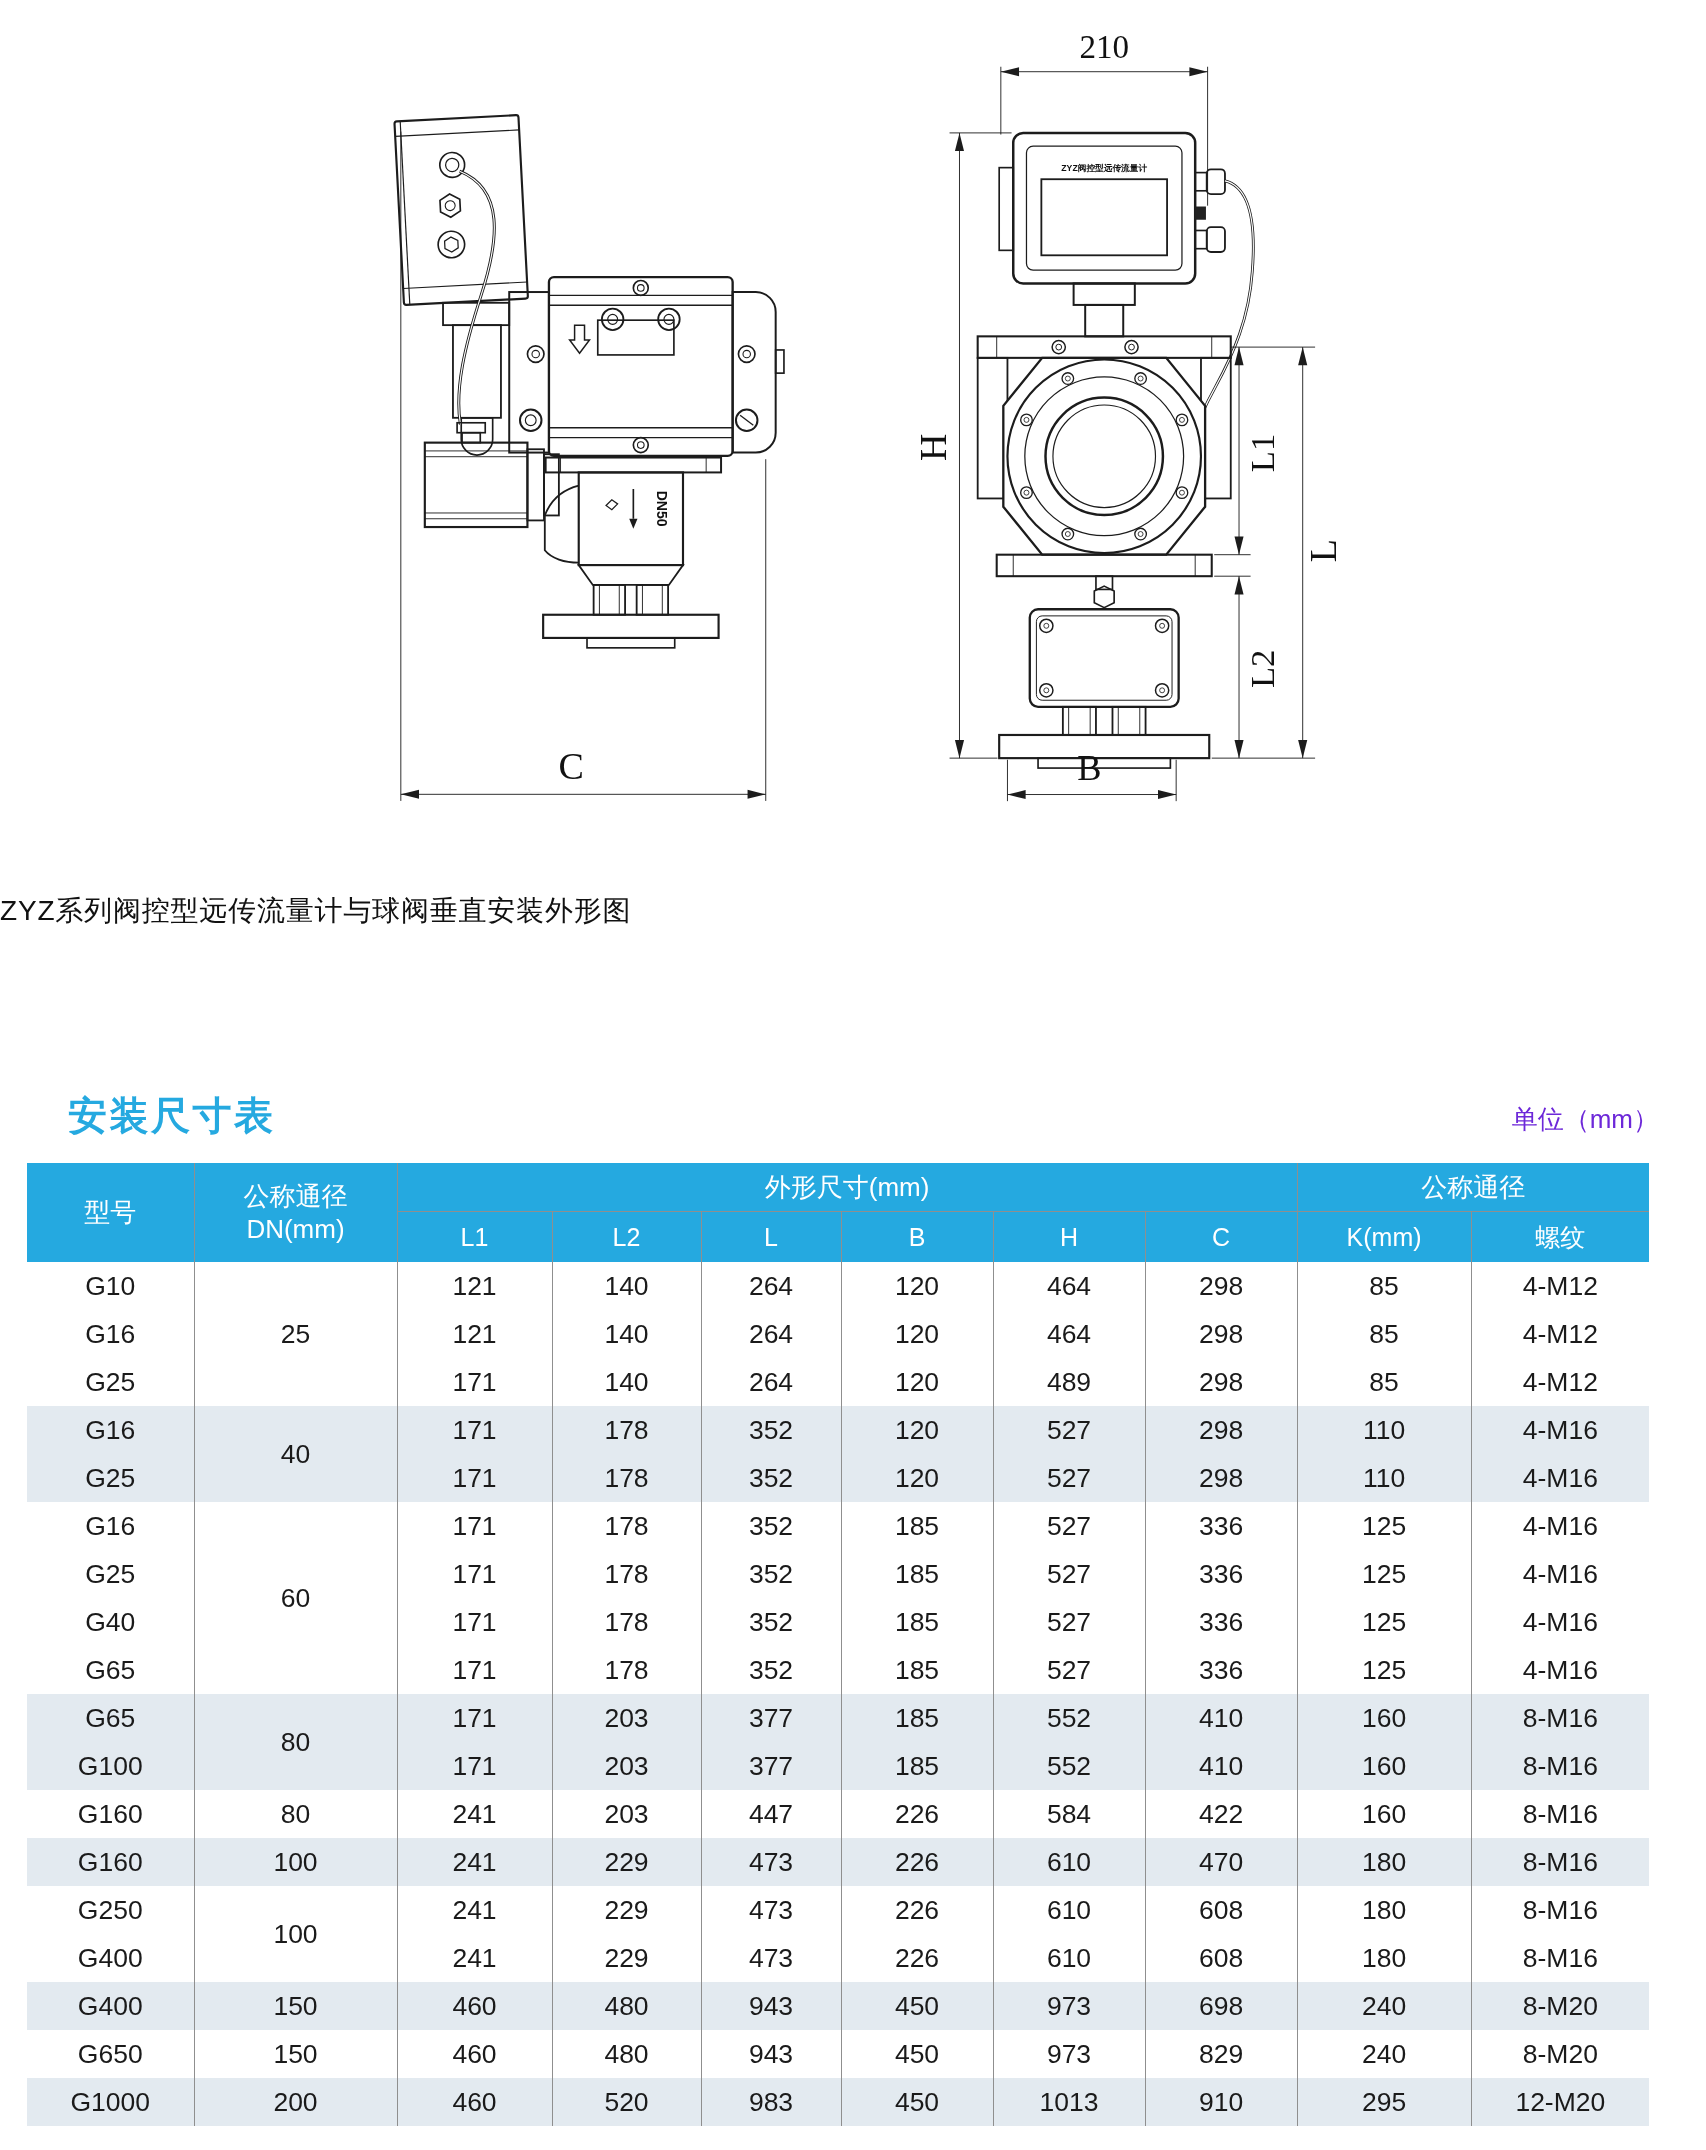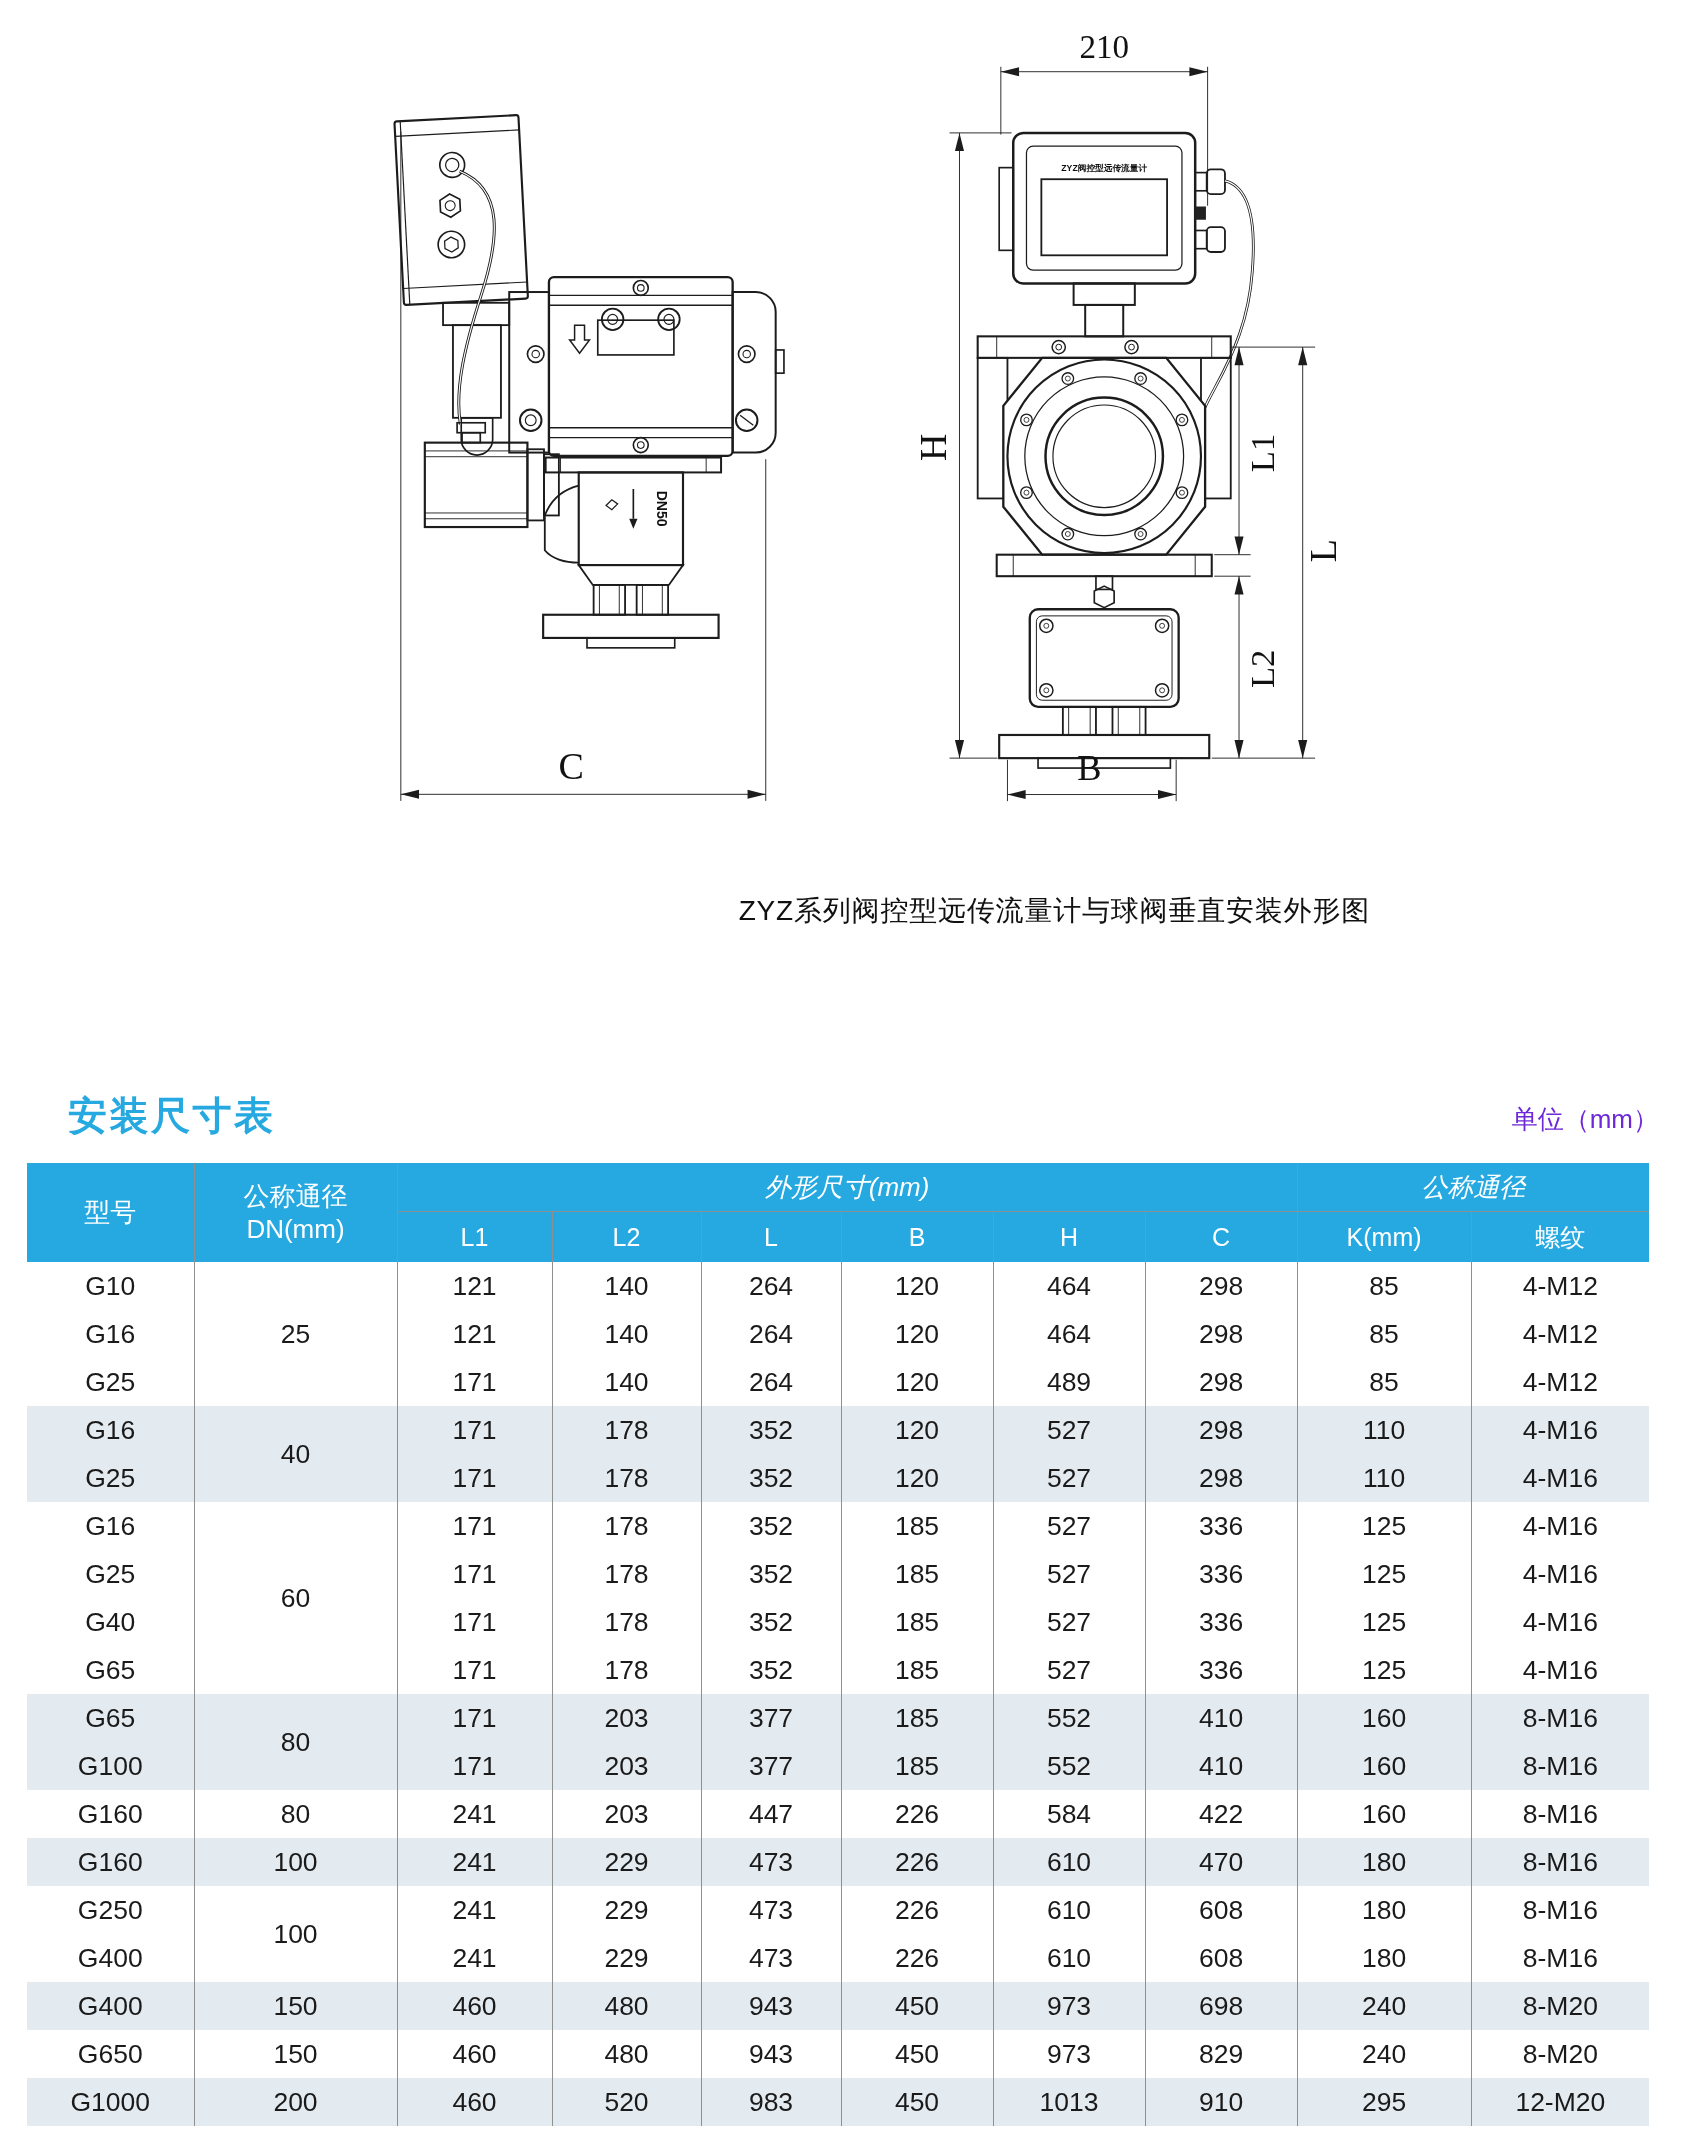--- a/index.html
+++ b/index.html
@@ -13,35 +13,35 @@
   body{font-family:"Liberation Sans",sans-serif;background:#ffffff;}
   #page{position:relative;width:1706px;height:2151px;background:#ffffff;overflow:hidden;}
 
   svg{position:absolute;}
   svg *{vector-effect:none;}
   .ln{stroke:#1c1c1c;fill:none;}
   .thin{stroke-width:1.1;}
   .dimtxt{font-family:"Liberation Serif",serif;fill:#111;}
   .arr{fill:#1c1c1c;stroke:none;}
 
-  #caption{position:absolute;left:0;top:892px;width:1370px;text-align:right;
+  #caption{position:absolute;left:0;top:892px;width:1370px;text-align:left;
     font-size:28px;color:#111;letter-spacing:0.8px;}
   #section-title{position:absolute;left:50px;top:1089px;font-size:39px;font-weight:bold;
     color:var(--accent);letter-spacing:2.5px;margin-left:18px;}
   #unit-label{position:absolute;left:1324px;top:1102px;width:335px;text-align:right;
     font-size:26px;color:#6d28d9;}
 
   table#dim-table{position:absolute;left:27px;top:1163px;width:1622px;
     border-collapse:collapse;table-layout:fixed;}
   #dim-table th,#dim-table td{padding:0;text-align:center;vertical-align:middle;
     font-weight:400;overflow:hidden;white-space:nowrap;}
   #dim-table thead th{background:var(--accent);color:var(--header-text);font-size:26px;}
   #dim-table thead tr.r1 th{height:48px;}
   #dim-table thead tr.r2 th{height:50px;font-size:25px;}
-  #dim-table th.grp{border-bottom:0.8px solid var(--grid);font-style:italic;}
+  #dim-table th.grp{border-bottom:0.8px solid var(--grid);}
   #dim-table th,#dim-table td{border-right:0.8px solid var(--grid);}
   #dim-table th.last,#dim-table td.last{border-right:none;}
   #dim-table td{height:48px;font-size:26.5px;color:var(--body-text);}
   #dim-table tbody tr.shaded td{background:var(--row-shade);}
   #dim-table .dn-th div{line-height:1.25;}
 </style>
 </head>
 <body>
 
 <div id="page">

